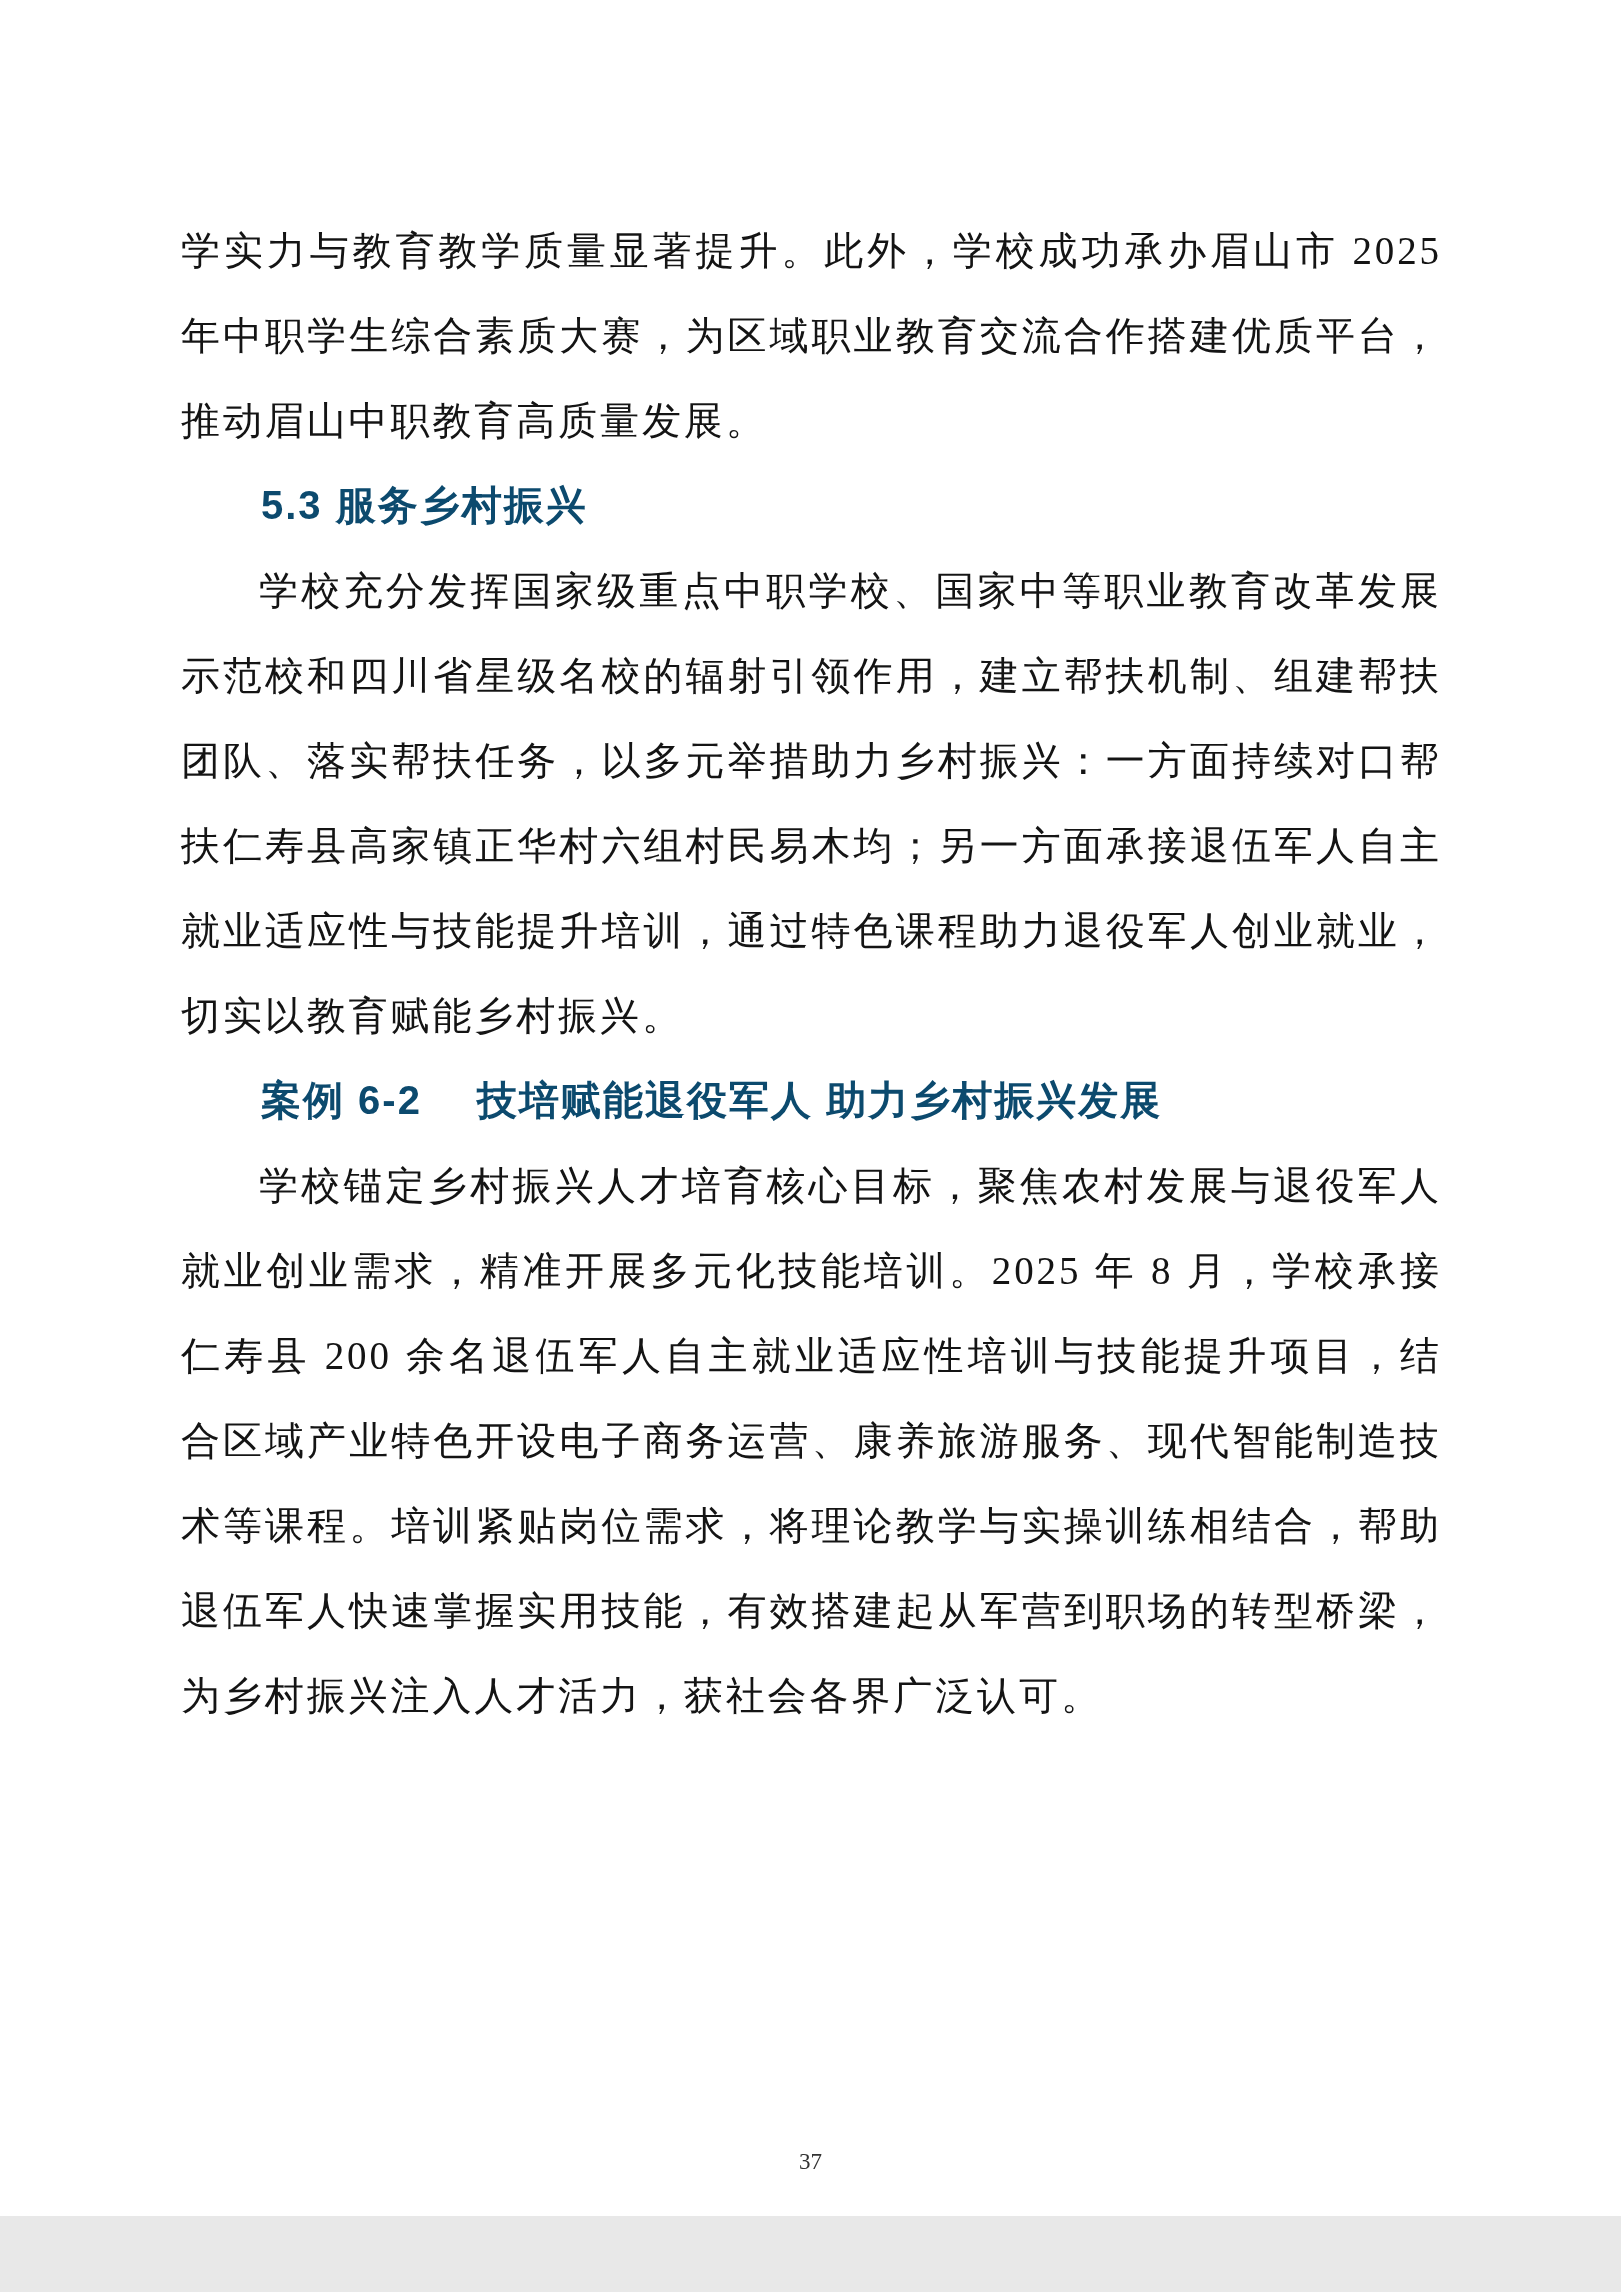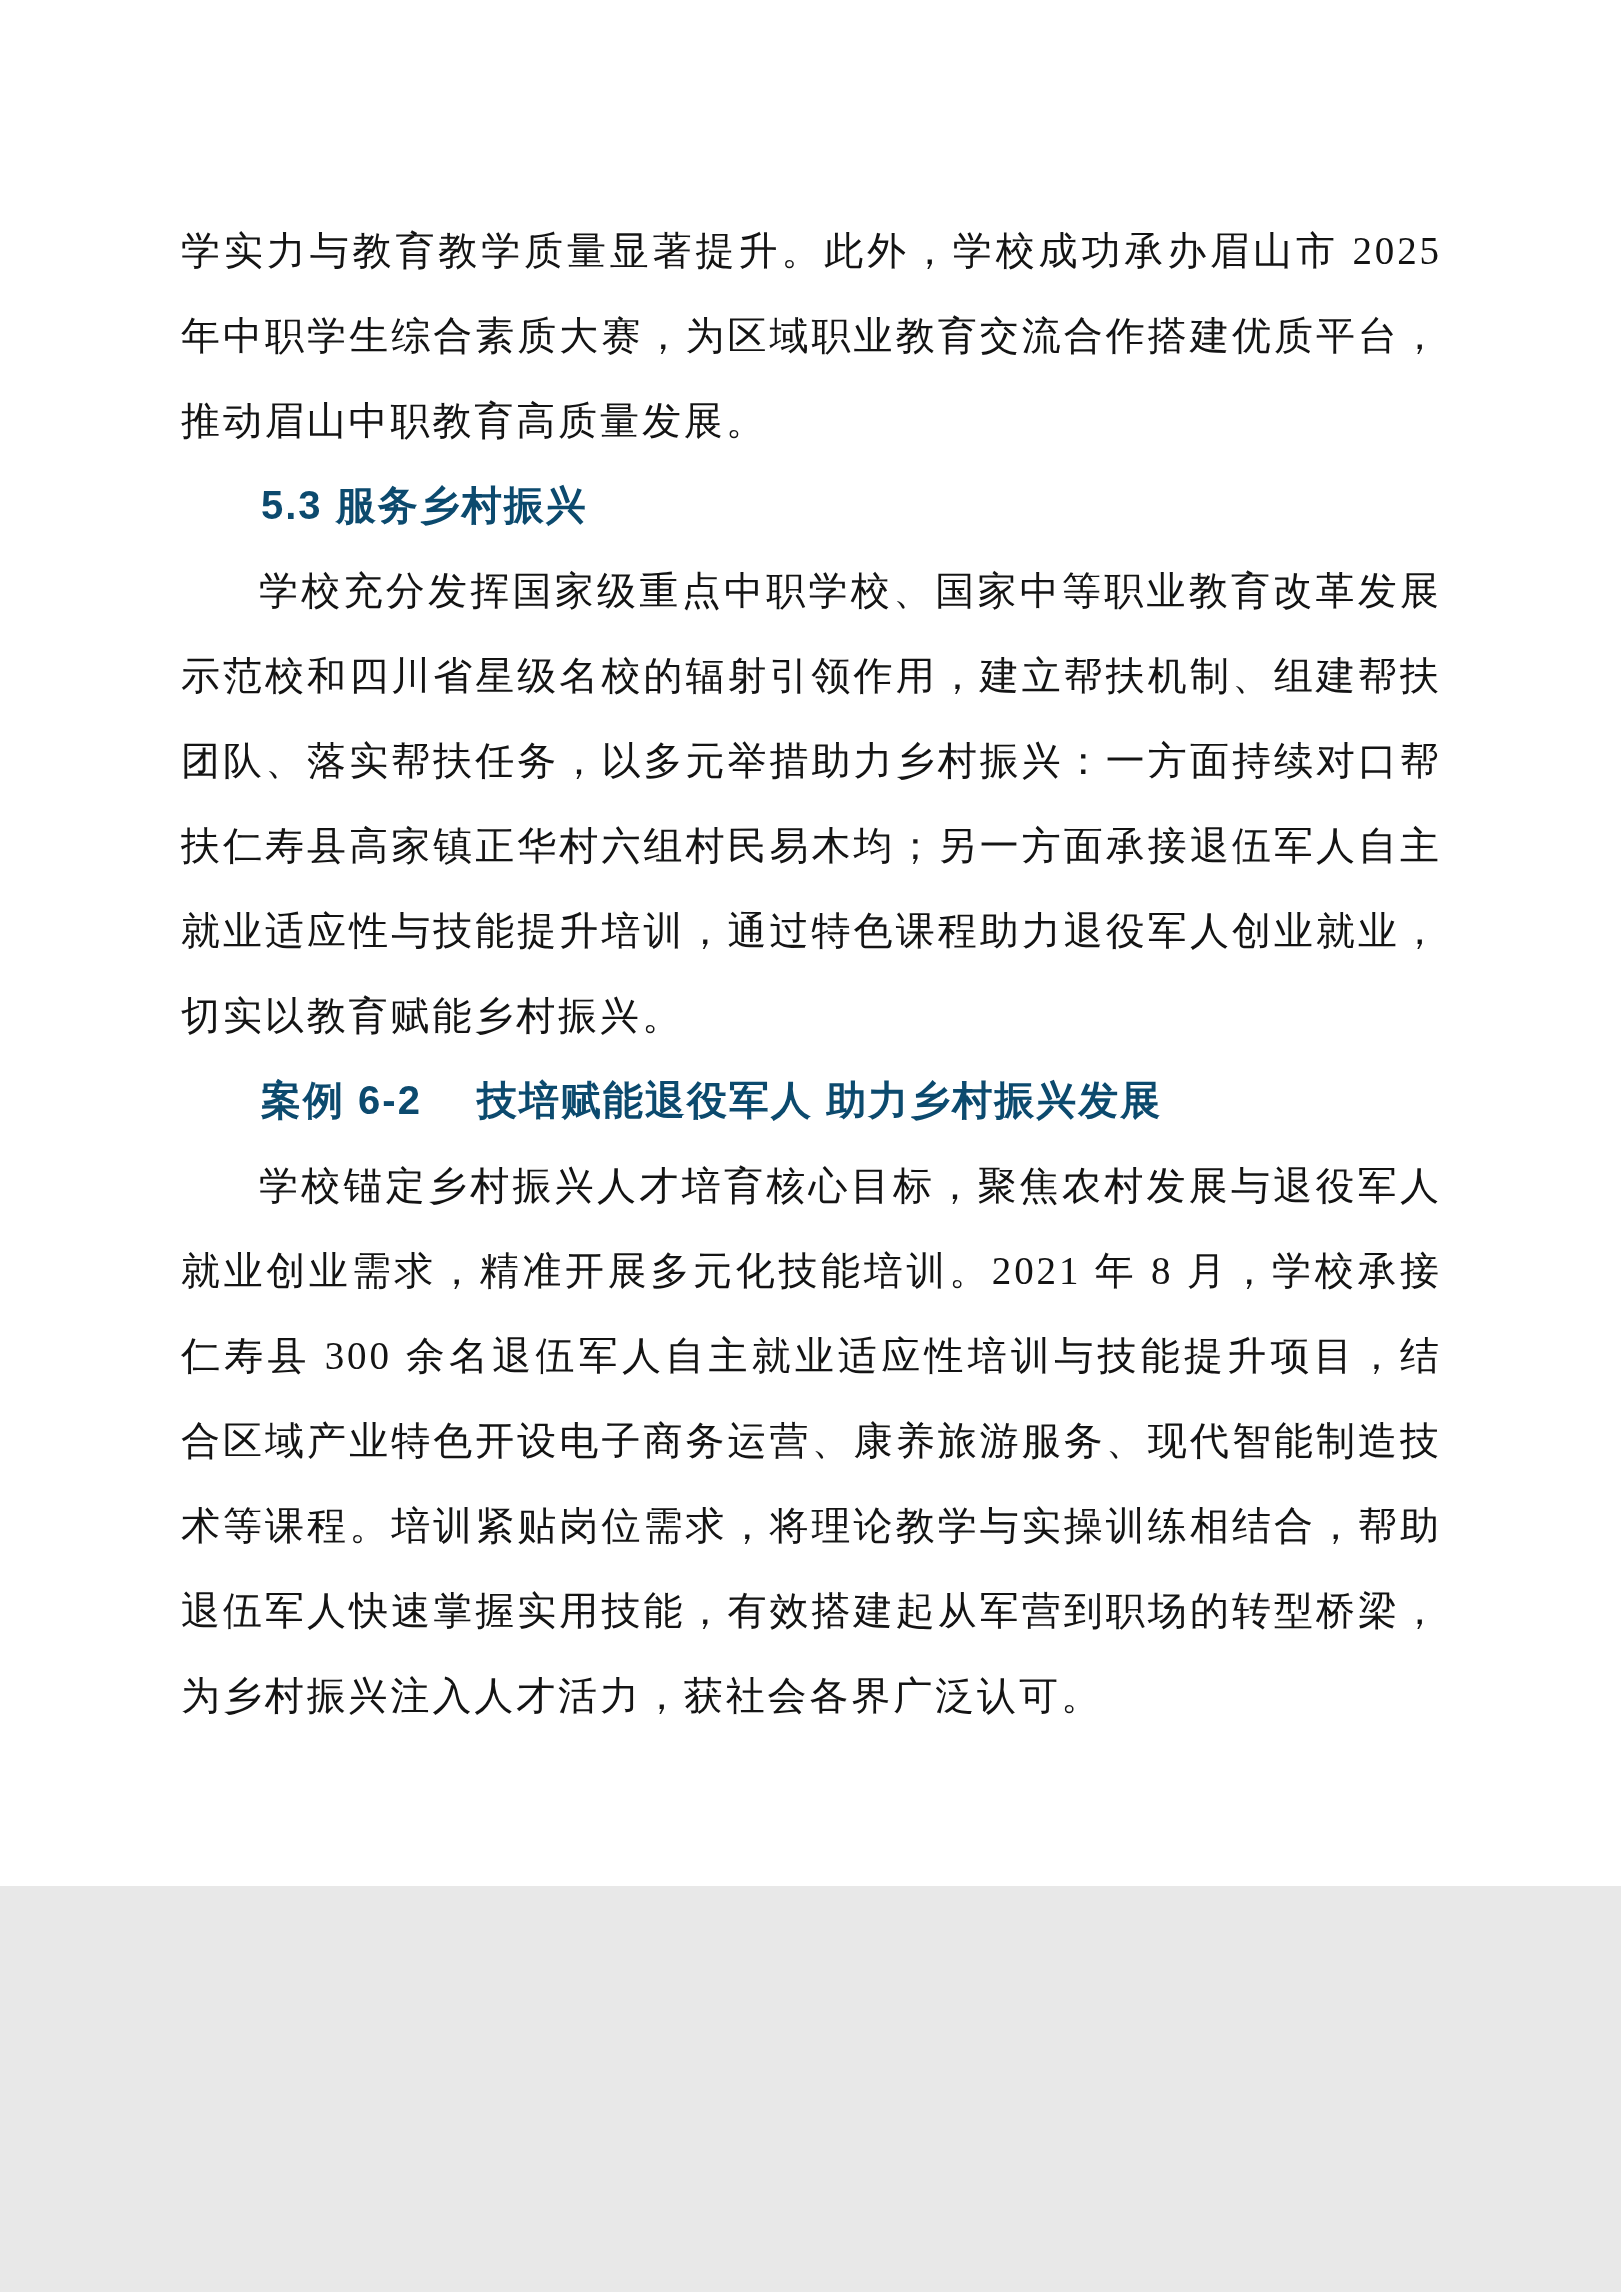--- a/index.html
+++ b/index.html
@@ -3,21 +3,21 @@
 <meta charset="utf-8">
 <style>
   html, body {
     margin: 0;
     padding: 0;
     background: #e8e8e8;
   }
   .page {
     position: relative;
     width: 1621px;
-    height: 1886px;
+    height: 2216px;
     margin: 0 auto;
     background: #ffffff;
     overflow: hidden;
   }
   .content {
     position: absolute;
     left: 181px;
     top: 208px;
     width: 1261px;
     color: #141414;
@@ -67,21 +67,21 @@
   <main class="content">
 
     <p class="para-continuation">学实力与教育教学质量显著提升。此外，学校成功承办眉山市 2025 年中职学生综合素质大赛，为区域职业教育交流合作搭建优质平台，推动眉山中职教育高质量发展。</p>
 
     <h2 class="heading">5.3 服务乡村振兴</h2>
 
     <p class="para-indent">学校充分发挥国家级重点中职学校、国家中等职业教育改革发展示范校和四川省星级名校的辐射引领作用，建立帮扶机制、组建帮扶团队、落实帮扶任务，以多元举措助力乡村振兴：一方面持续对口帮扶仁寿县高家镇正华村六组村民易木均；另一方面承接退伍军人自主就业适应性与技能提升培训，通过特色课程助力退役军人创业就业，切实以教育赋能乡村振兴。</p>
 
     <h3 class="heading">案例 6-2　 技培赋能退役军人 助力乡村振兴发展</h3>
 
-    <p class="para-indent">学校锚定乡村振兴人才培育核心目标，聚焦农村发展与退役军人就业创业需求，精准开展多元化技能培训。2021 年 8 月，学校承接仁寿县 300 余名退伍军人自主就业适应性培训与技能提升项目，结合区域产业特色开设电子商务运营、康养旅游服务、现代智能制造技术等课程。培训紧贴岗位需求，将理论教学与实操训练相结合，帮助退伍军人快速掌握实用技能，有效搭建起从军营到职场的转型桥梁，为乡村振兴注入人才活力，获社会各界广泛认可。</p>
+    <p class="para-indent">学校锚定乡村振兴人才培育核心目标，聚焦农村发展与退役军人就业创业需求，精准开展多元化技能培训。2025 年 8 月，学校承接仁寿县 200 余名退伍军人自主就业适应性培训与技能提升项目，结合区域产业特色开设电子商务运营、康养旅游服务、现代智能制造技术等课程。培训紧贴岗位需求，将理论教学与实操训练相结合，帮助退伍军人快速掌握实用技能，有效搭建起从军营到职场的转型桥梁，为乡村振兴注入人才活力，获社会各界广泛认可。</p>
 
   </main>
 
   <footer class="footer">
     <span class="page-number">37</span>
   </footer>
 </div>
 
 
 </body></html>

